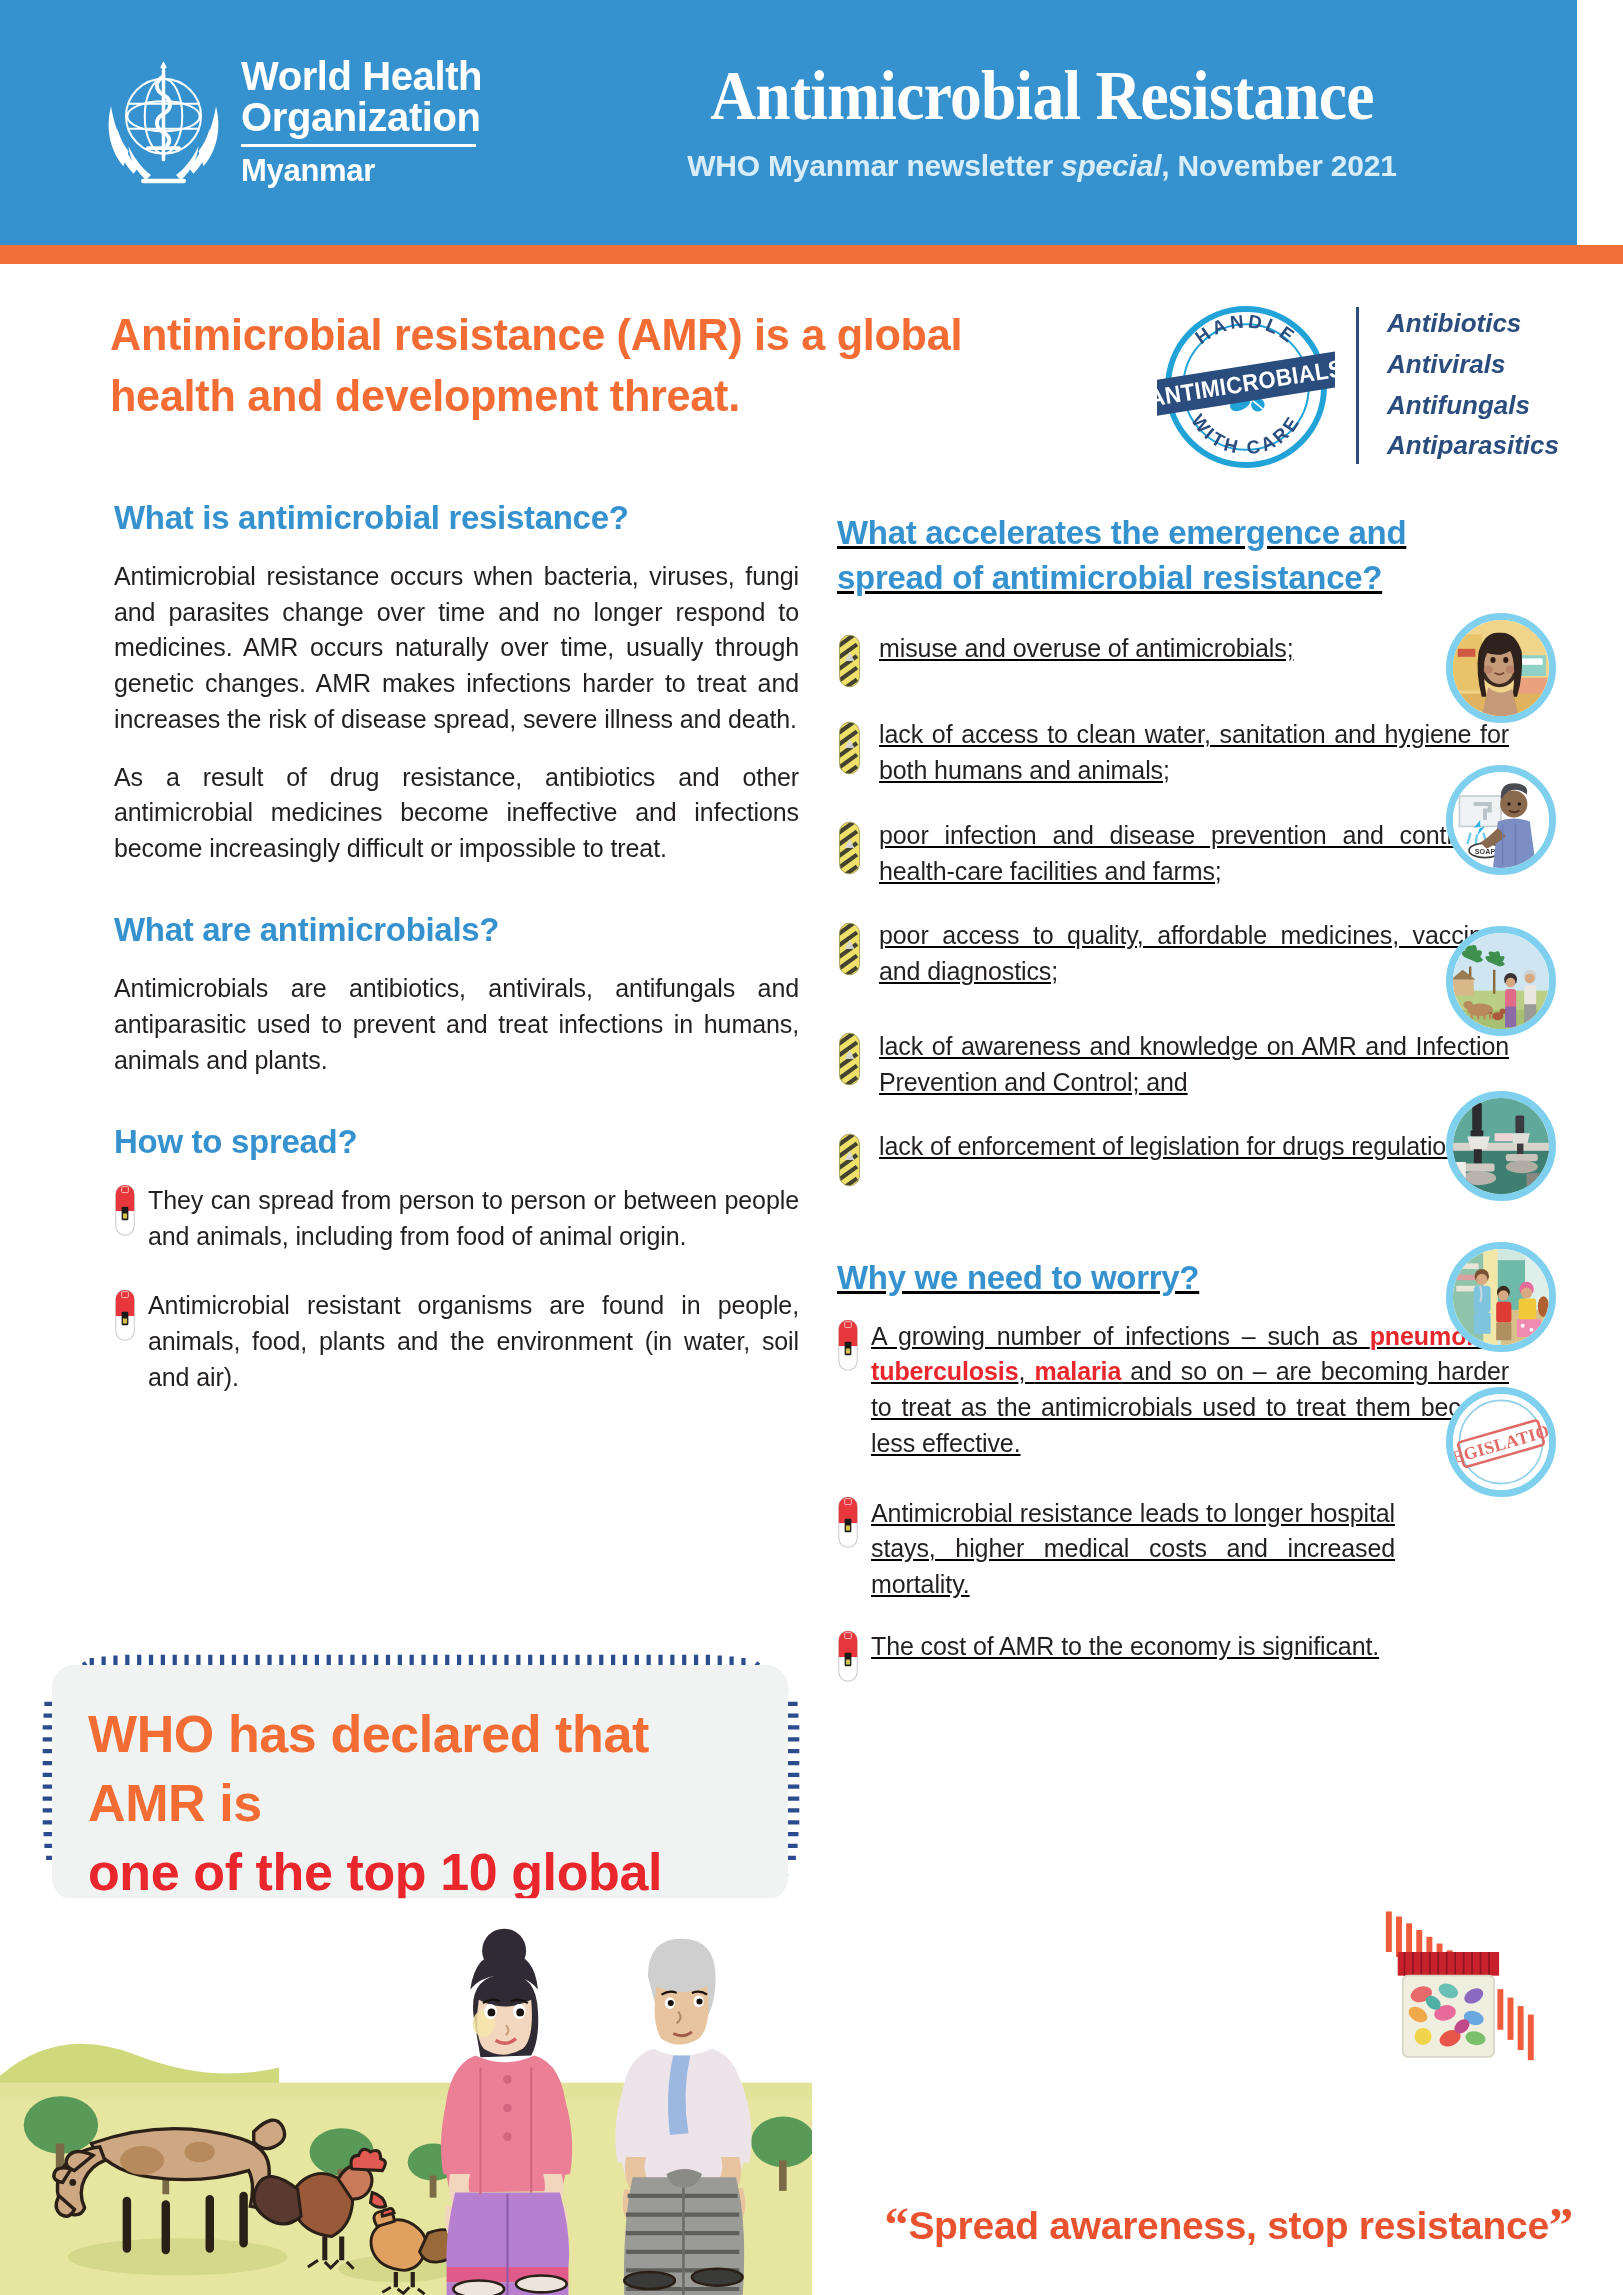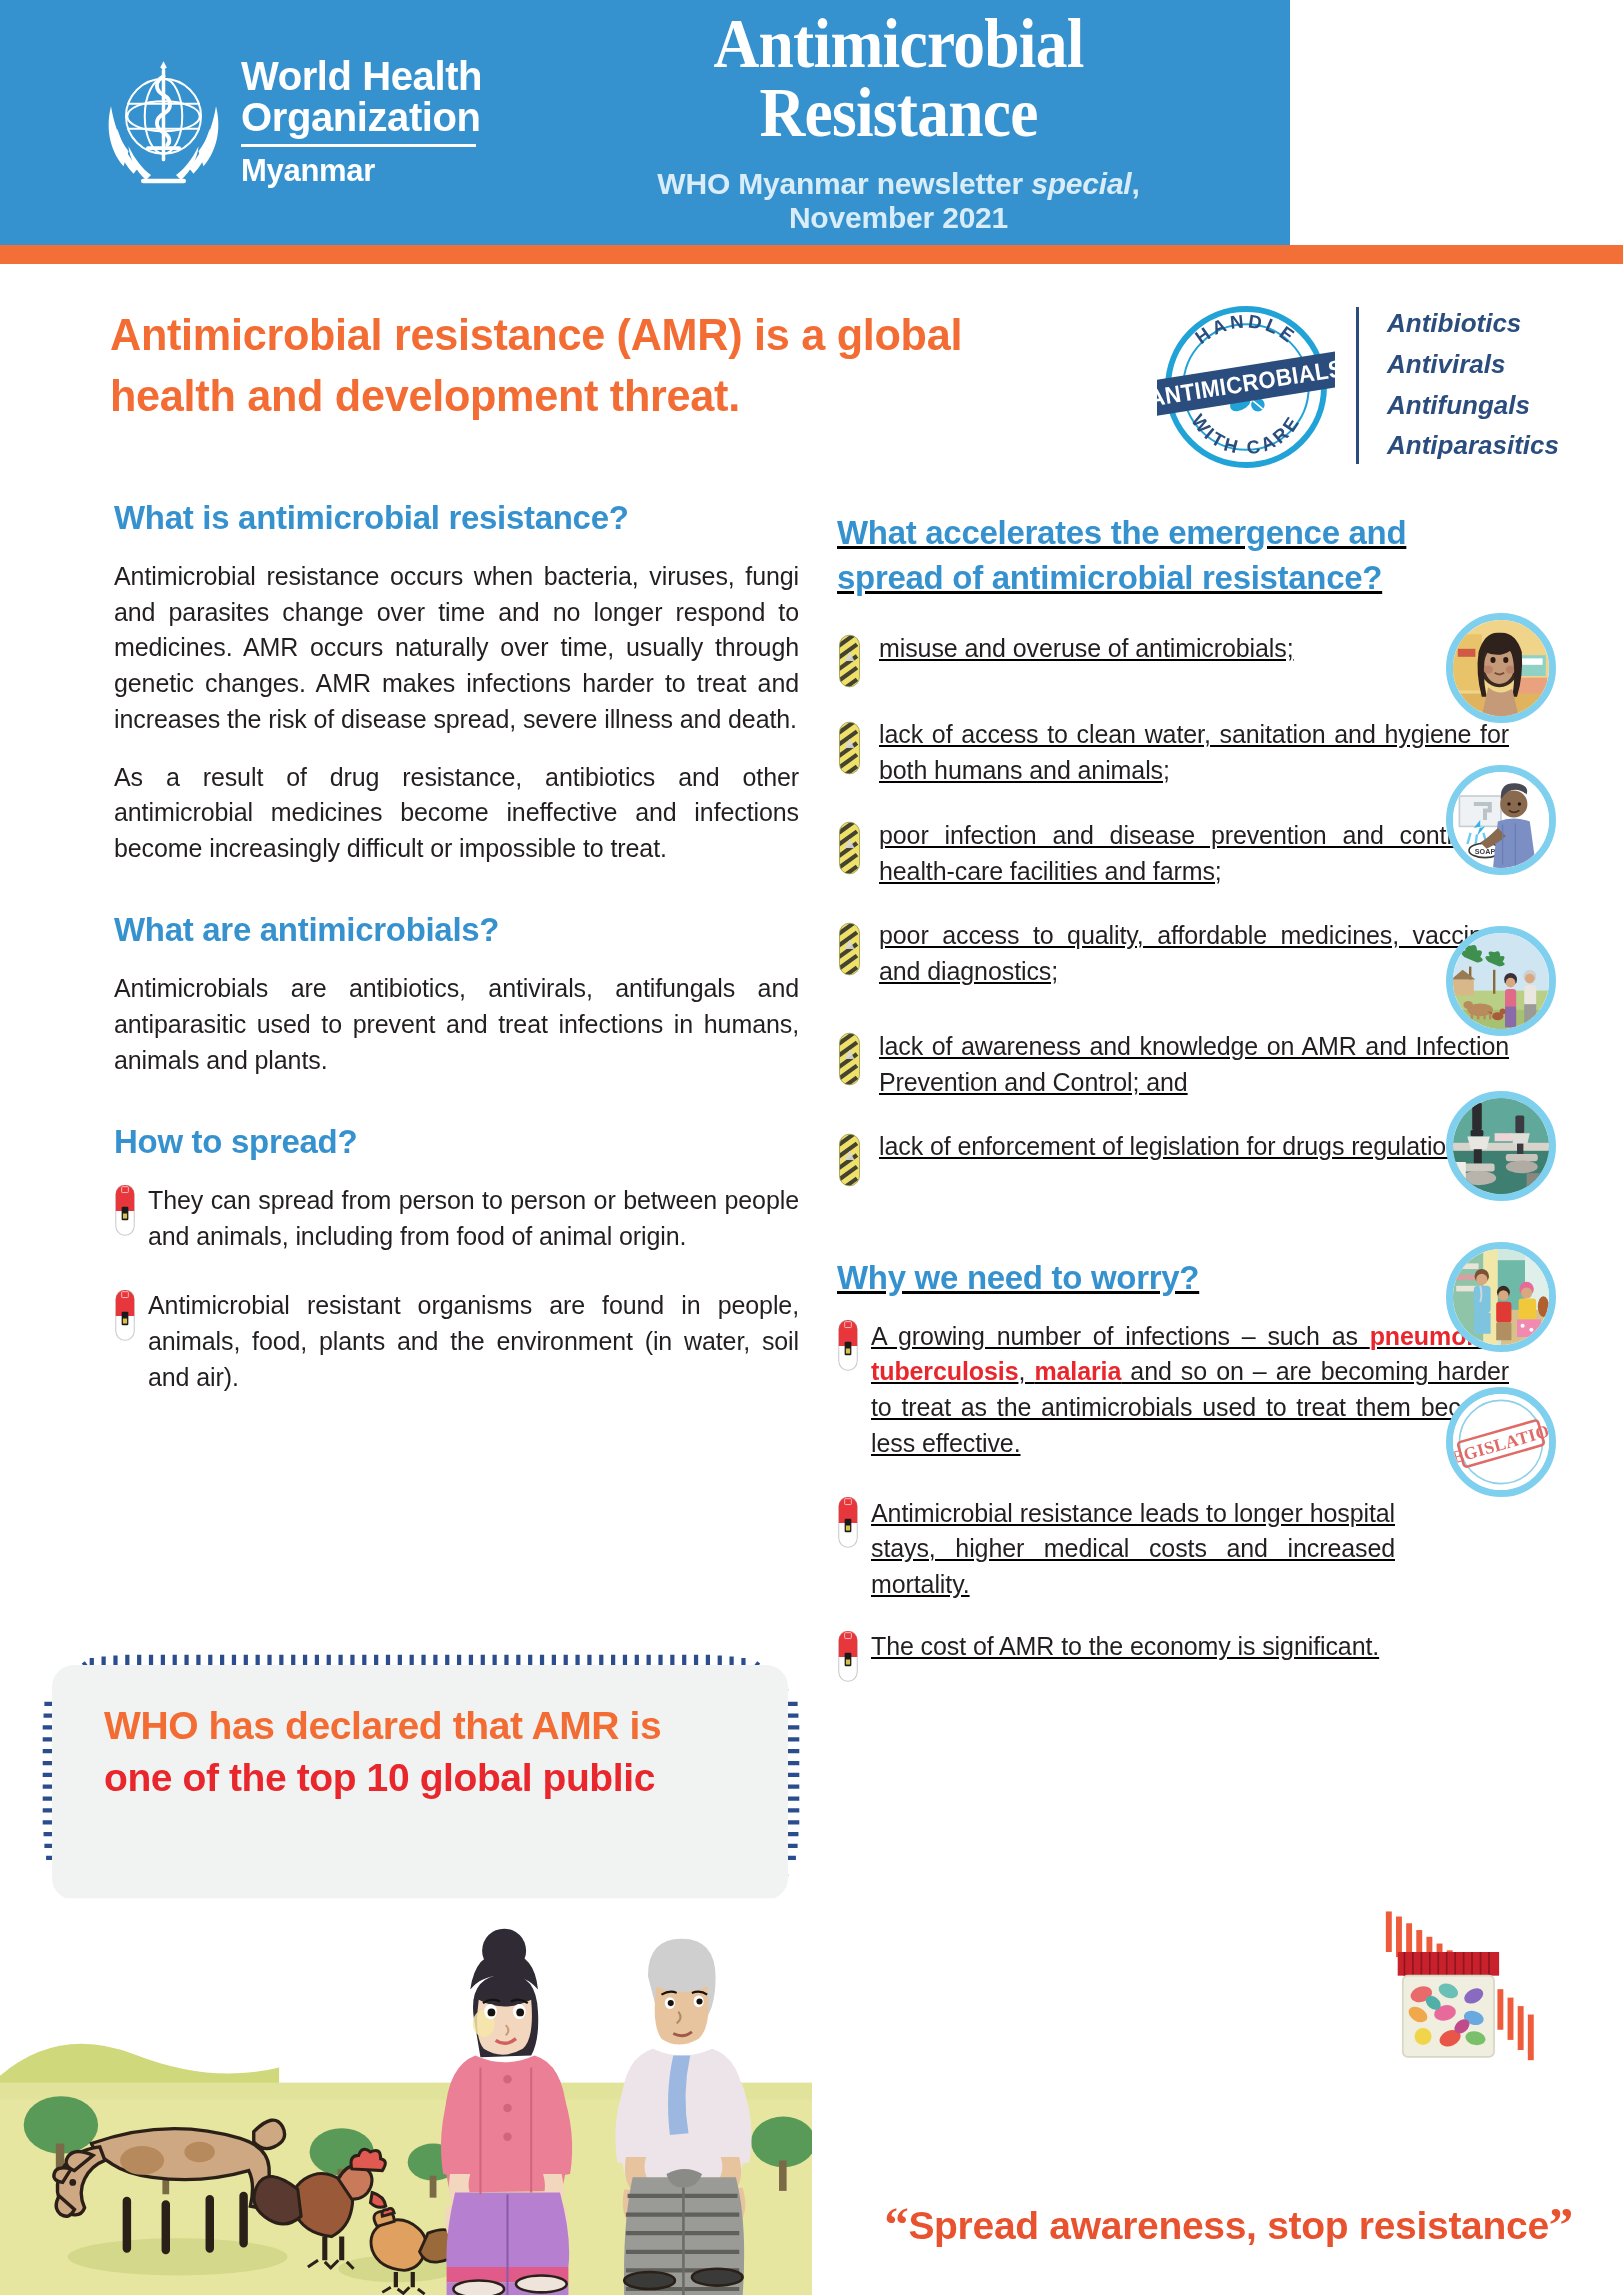--- a/index.html
+++ b/index.html
@@ -6,21 +6,21 @@
   html, body {
     width: 1624px; height: 2295px;
     background: #ffffff;
     font-family: "Liberation Sans", sans-serif;
     overflow: hidden;
   }
   .page { position: relative; width: 1624px; height: 2295px; background:#fff; }
 
   
   .header {
-    position: absolute; left: 0; top: 0; width: 1290px; height: 245px;
+    position: absolute; left: 0; top: 0; width: 1577px; height: 245px;
     background: #3692ce;
     display: flex; align-items: center;
   }
   .logo-block { display: flex; align-items: center; margin-left: 101px; width: 440px; }
   .who-emblem { width: 125px; height: 135px; flex: none; }
   .who-words { margin-left: 15px; color:#fff; }
   .who-words .l1, .who-words .l2 {
     font-size: 40px; font-weight: 700; line-height: 1.03; letter-spacing: -0.4px;
   }
   .who-rule { height: 3.4px; background:#fff; margin: 6px 0 6px 0; width: 235px; }
@@ -90,22 +90,22 @@
   }
   .circ svg { display:block; width:100%; height:100%; }
 
   
   .callout {
     position:absolute; left:52px; top:1665px; width:736px; height:235px;
     background:#f1f2f2; border-radius:22px;
   }
   .callout-ticks { position:absolute; left:41px; top:1653px; width:760px; height:259px; }
   .callout-text {
-    position:absolute; left:104px; top:1700px; width:668px;
-    font-weight:700; font-size:39px; line-height:1.33; letter-spacing:-0.4px;
+    position:absolute; left:88px; top:1700px; width:668px;
+    font-weight:700; font-size:52px; line-height:1.33; letter-spacing:-0.4px;
   }
   .callout-text .l1 { color:#f26c34; }
   .callout-text .l2, .callout-text .l3 { color:#e8262b; }
 
   
   .scene { position:absolute; left:0; top:1898px; width:812px; height:398px; }
 
   
   .jar { position:absolute; left:1379px; top:1903px; width:165px; height:169px; }
 

